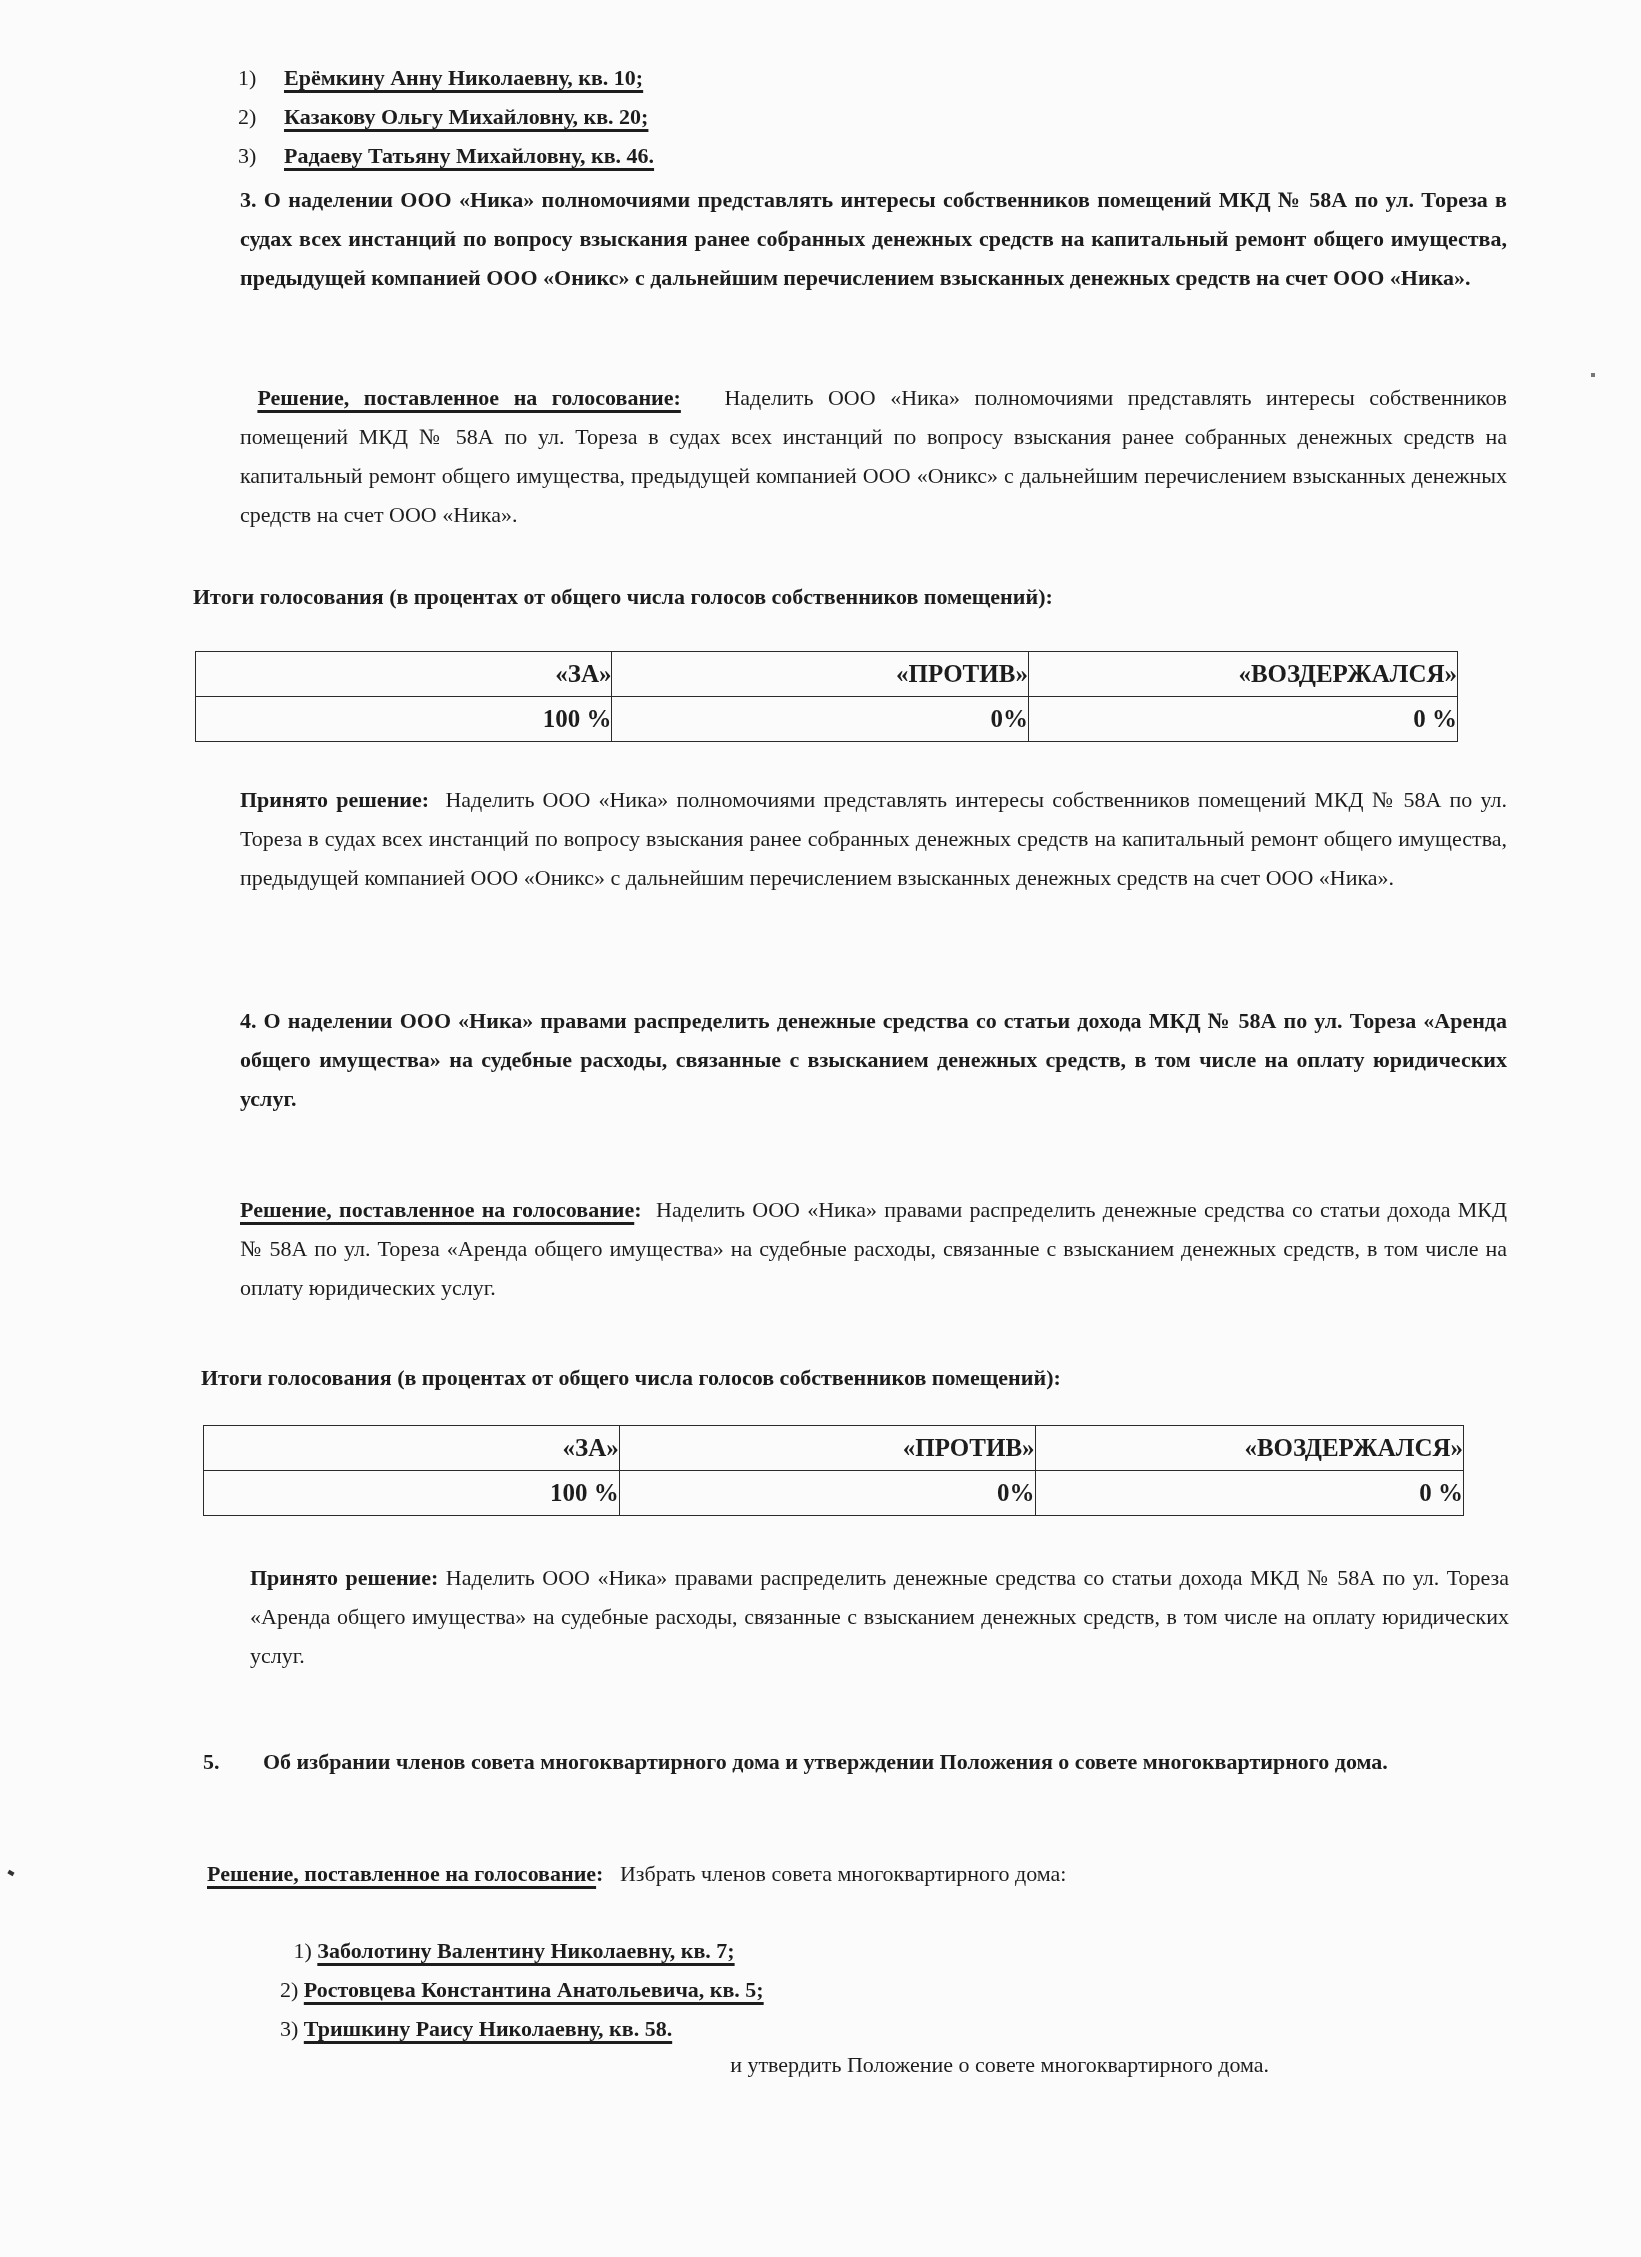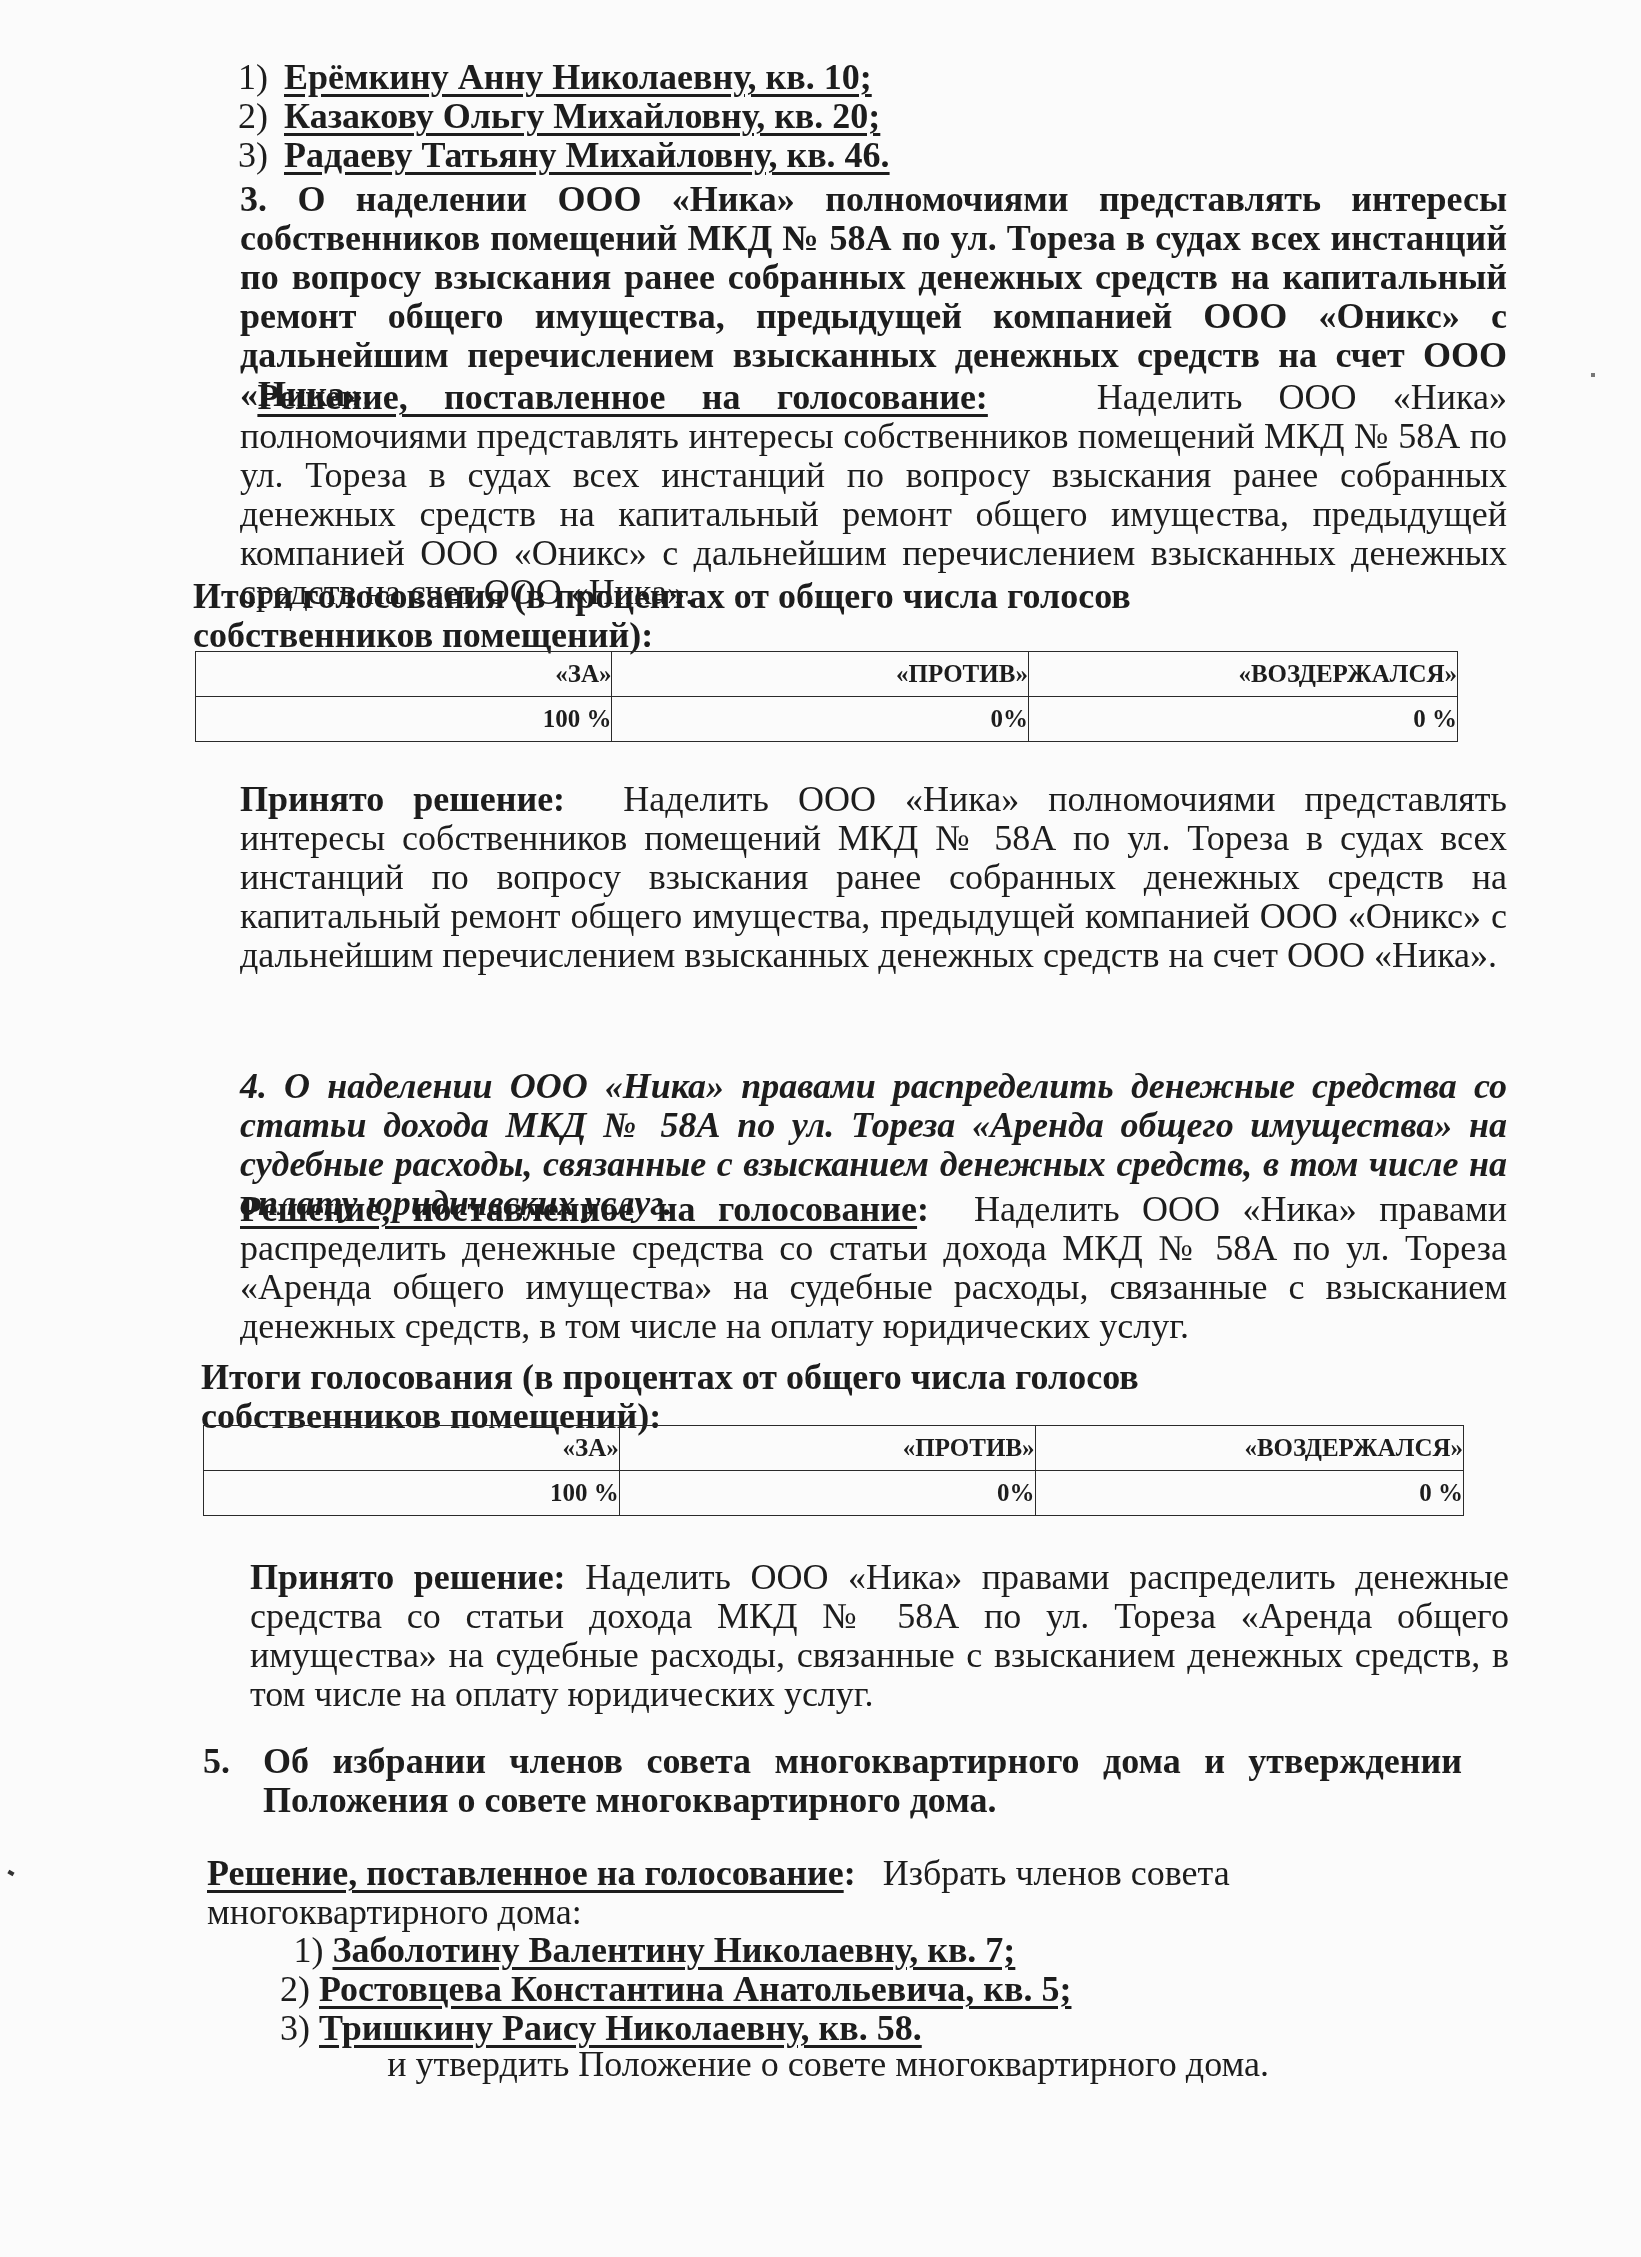--- a/index.html
+++ b/index.html
@@ -2,21 +2,21 @@
 <html><head>
 <meta charset="utf-8">
 <style>
   html, body { margin: 0; padding: 0; }
   body {
     width: 1641px; height: 2257px; background: #fbfbfb; position: relative; overflow: hidden;
     font-family: "Liberation Serif", "DejaVu Serif", serif; color: #1d1d1d;
   }
   .page { position: absolute; left: 0; top: 0; width: 1641px; height: 2257px; }
   .abs { position: absolute; }
-  .fs { font-size: 36px; line-height: 39px; }
+  .fs { font-size: 22px; line-height: 39px; }
   .b { font-weight: bold; }
   .u { text-decoration: underline; text-decoration-thickness: 2.9px; text-underline-offset: 4.8px; }
   .just { text-align: justify; text-align-last: left; margin-left: 47px; }
   .num { display: inline-block; width: 46px; }
   table.votes { border-collapse: collapse; position: absolute; }
   table.votes td { border: 1.9px solid #2a2a2a; text-align: right; font-weight: bold; font-size: 25px; height: 44px; padding: 0; }
   .mark { position: absolute; width: 5.8px; height: 3.9px; background: #333; }
 </style>
 </head>
 <body>
@@ -49,21 +49,21 @@
       <td>0%</td>
       <td>0 %</td>
     </tr>
   </tbody>
     </table>
 
   <div class="abs fs just" style="left:193px; top:780px; width:1267px;">
     <span class="b">Принято решение:</span>&nbsp; <span>Наделить ООО «Ника» полномочиями представлять интересы собственников помещений МКД № 58А по ул. Тореза в судах всех инстанций по вопросу взыскания ранее собранных денежных средств на капитальный ремонт общего имущества, предыдущей компанией ООО «Оникс»  с дальнейшим перечислением взысканных денежных средств на счет ООО «Ника».</span>
   </div>
 
-  <div class="abs fs b just" style="left:193px; top:1067px; width:1267px;font-style:italic;">4. О наделении  ООО «Ника» правами распределить денежные средства со статьи дохода МКД № 58А по ул. Тореза «Аренда общего имущества» на судебные расходы, связанные с взысканием денежных средств, в том числе на оплату юридических услуг.</div>
+  <div class="abs fs b just" style="left:193px; top:1001px; width:1267px;">4. О наделении  ООО «Ника» правами распределить денежные средства со статьи дохода МКД № 58А по ул. Тореза «Аренда общего имущества» на судебные расходы, связанные с взысканием денежных средств, в том числе на оплату юридических услуг.</div>
 
   <div class="abs fs just" style="left:193px; top:1190px; width:1267px;">
     <span class="b u">Решение, поставленное на голосование</span><span class="b">:</span>&nbsp; <span>Наделить ООО «Ника» правами распределить денежные средства со статьи дохода МКД № 58А по ул. Тореза «Аренда общего имущества» на судебные расходы, связанные с взысканием денежных средств, в том числе на оплату юридических услуг.</span>
   </div>
 
   <div class="abs fs b" style="left:201px; top:1358px; width:1159px;">Итоги голосования (в процентах от общего числа голосов собственников помещений):</div>
 
   <table class="votes" style="left:203px; top:1425px; width:1261px;">
     <tbody>
         <tr>

